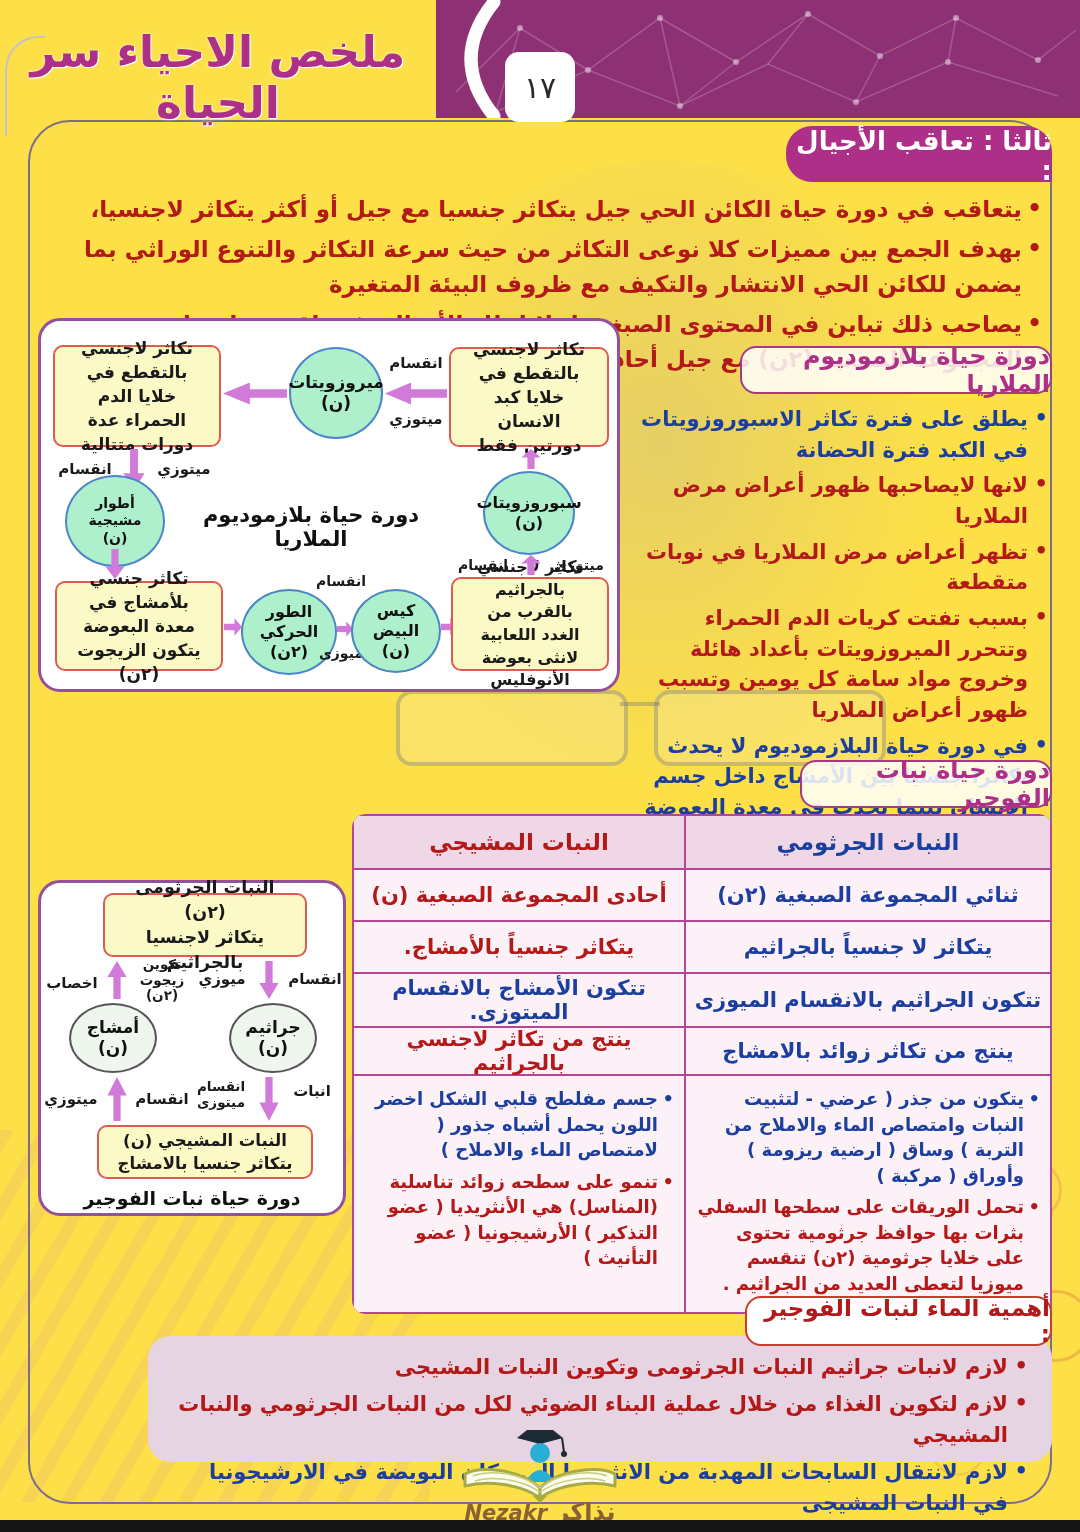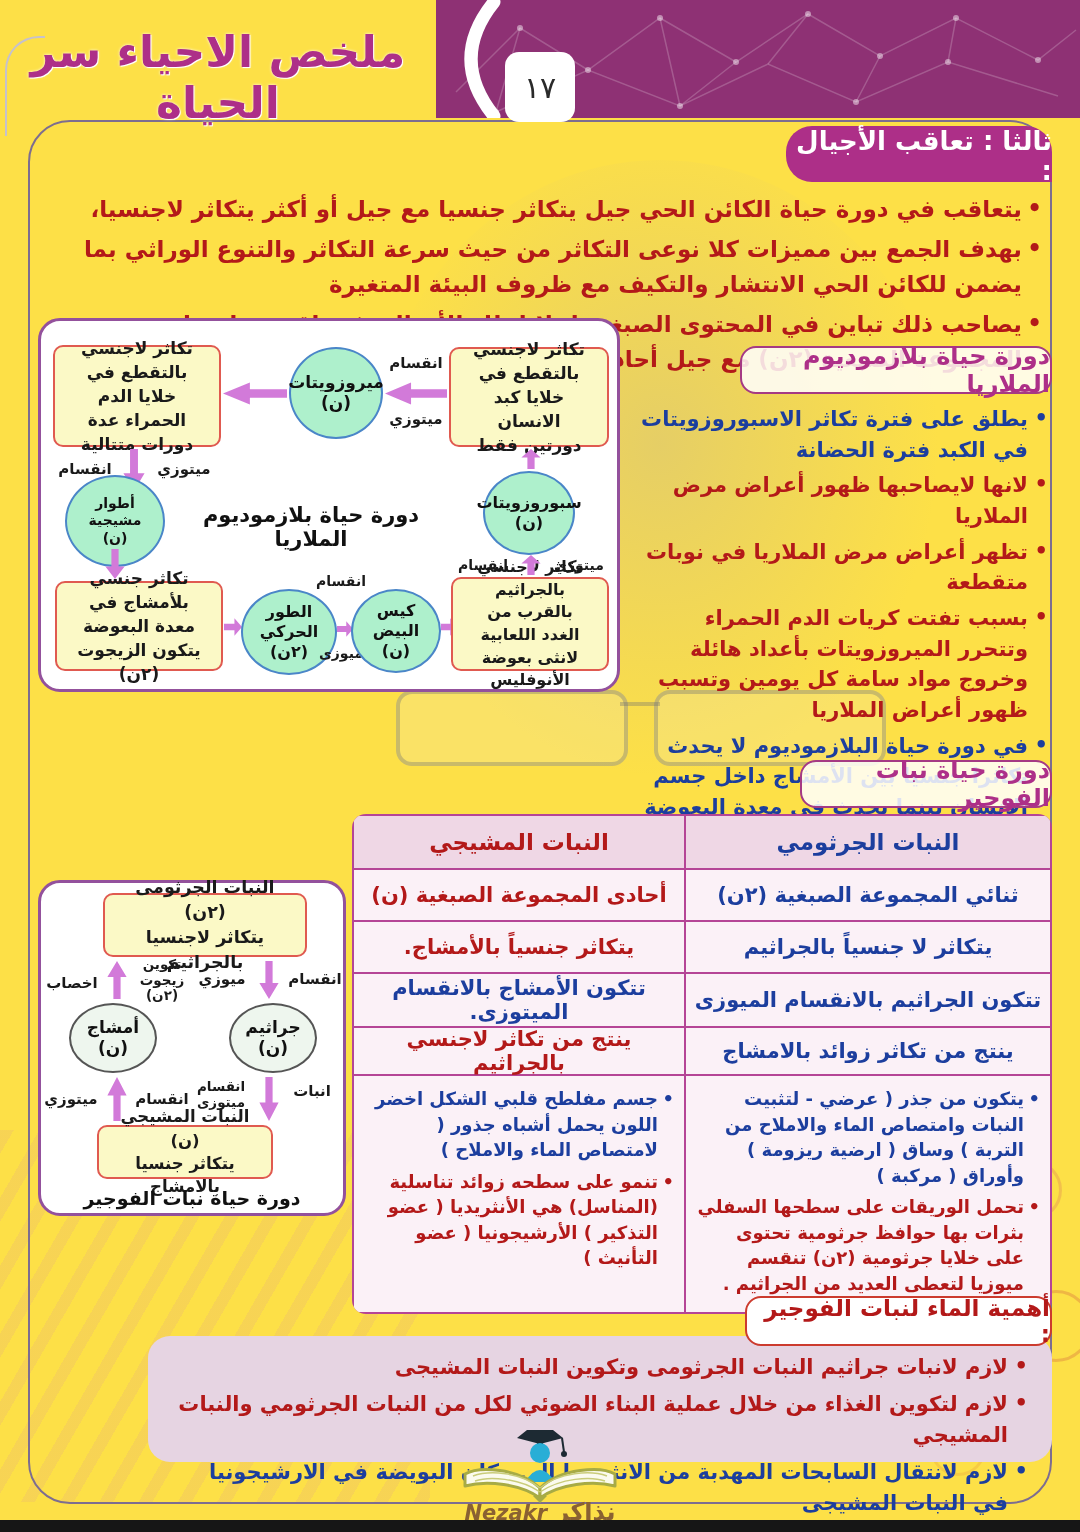--- a/index.html
+++ b/index.html
@@ -265,21 +265,21 @@
     <div class="gcirc" style="left:28px;top:120px;width:88px;height:70px;font-size:17px;background:#eef6ee;border-color:#555">
       <span>أمشاج</span>
       <span>(ن)</span>
     </div>
     <div class="arr d" style="left:218px;top:194px;width:20px;height:44px"></div>
     <div class="dl" style="left:146px;top:196px;width:68px;font-size:13.5px">انقسام ميتوزى</div>
     <div class="dl" style="left:242px;top:200px;width:58px">انبات</div>
     <div class="arr u" style="left:66px;top:194px;width:20px;height:44px"></div>
     <div class="dl" style="left:0px;top:208px;width:60px">ميتوزي</div>
     <div class="dl" style="left:90px;top:208px;width:62px">انقسام</div>
-    <div class="ybox" style="left:56px;top:242px;width:176px;height:54px;font-size:16.5px">
+    <div class="ybox" style="left:56px;top:242px;width:216px;height:54px;font-size:16.5px">
       <div>النبات المشيجي  (ن)</div>
       <div>يتكاثر جنسيا بالامشاج</div>
     </div>
     <div class="diag-title" style="left:0;top:304px;width:100%;font-size:19px">دورة حياة نبات الفوجير</div>
   </div>
 
   <div class="rtitle">
     <span>أهمية الماء لنبات الفوجير :</span>
   </div>
   <div class="water-box"></div>

